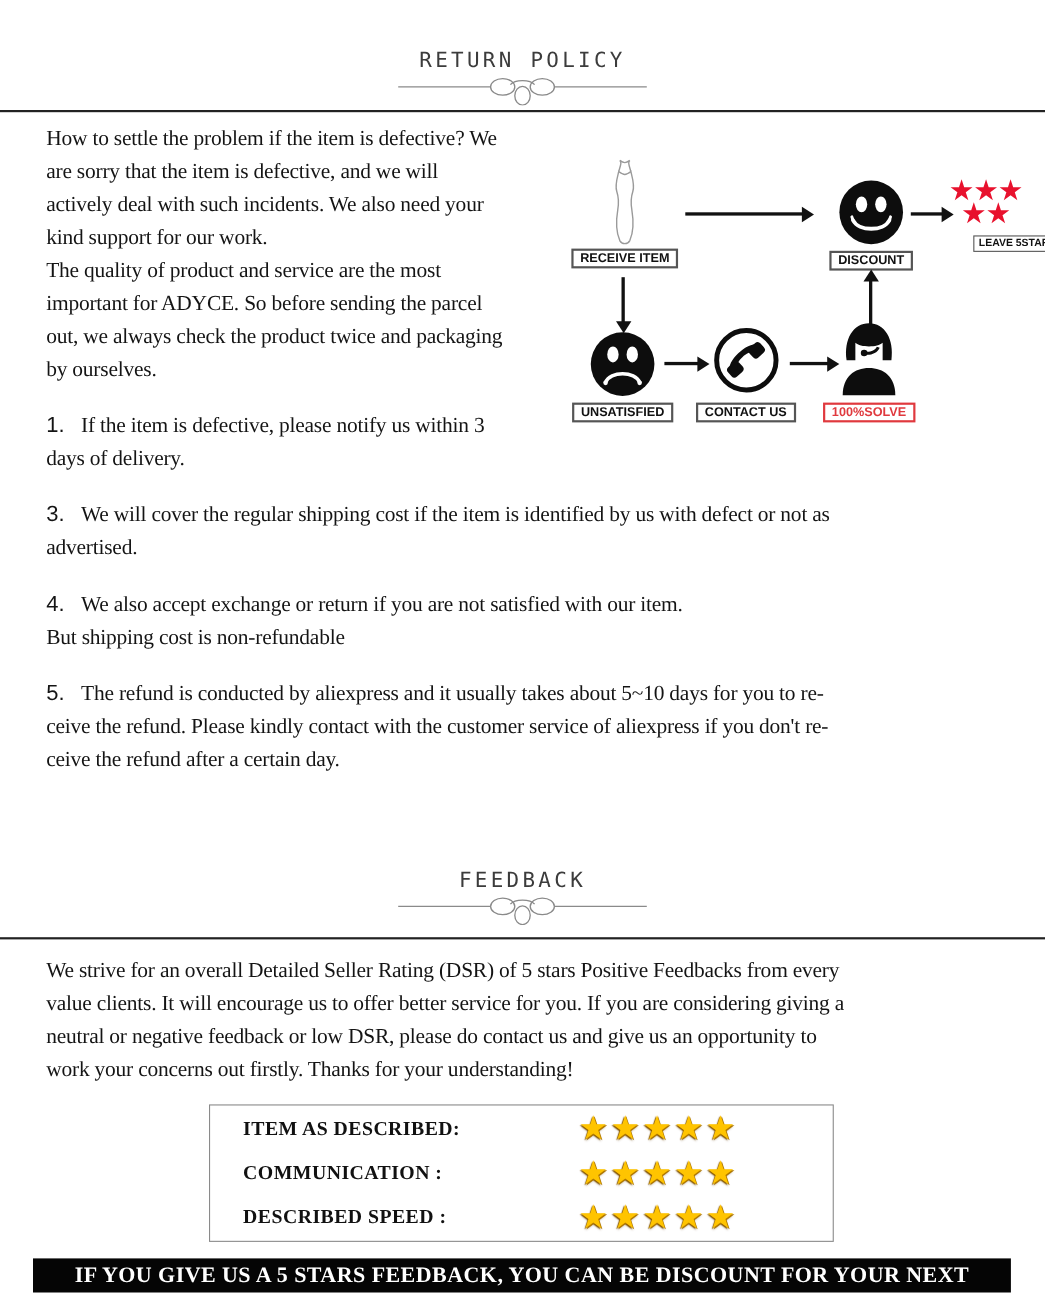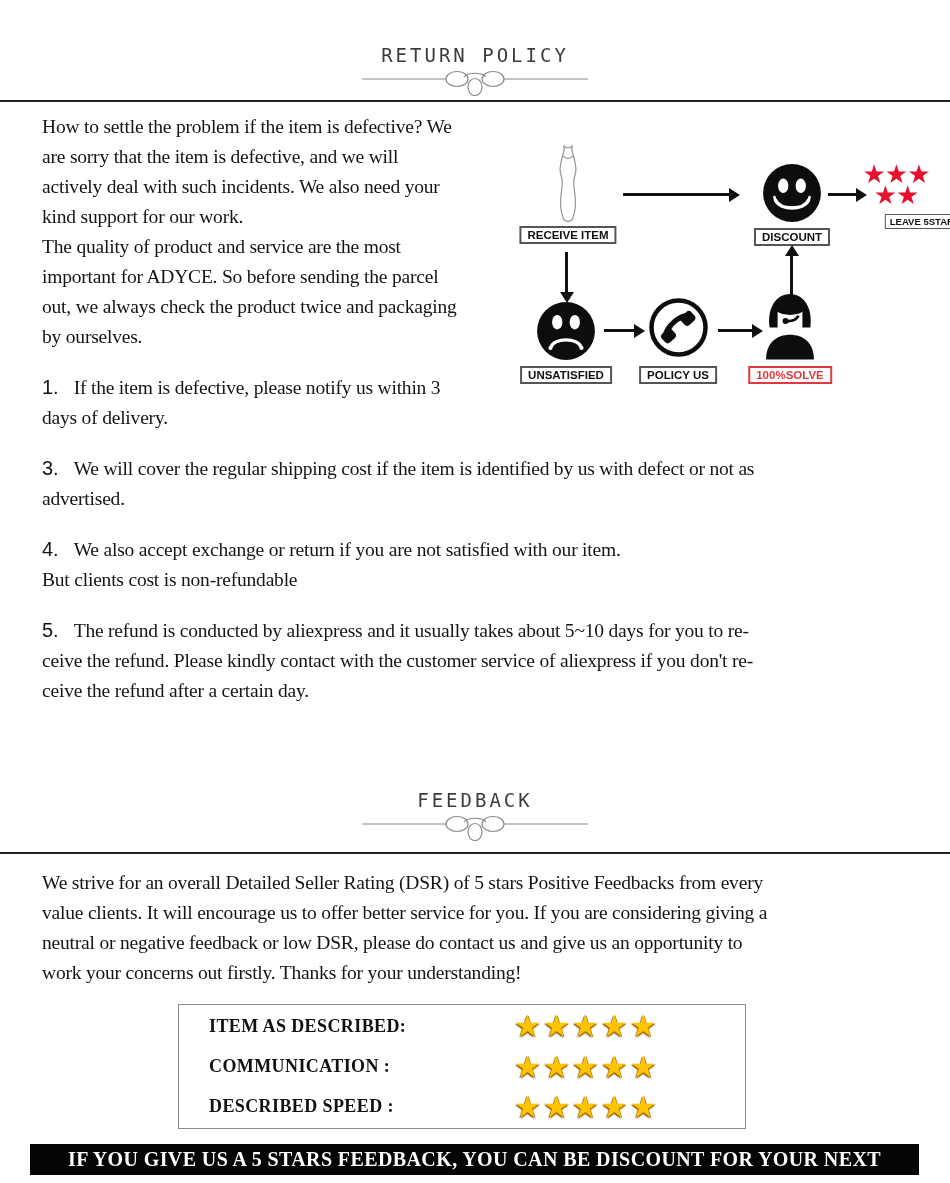--- a/index.html
+++ b/index.html
@@ -37,21 +37,21 @@
   .arr-d::after { content:""; position:absolute; bottom:-9px; left:-5.5px;
     border-top:11px solid #111; border-left:7px solid transparent; border-right:7px solid transparent; }
   .arr-u { width:3px; }
   .arr-u::after { content:""; position:absolute; top:-9px; left:-5.5px;
     border-bottom:11px solid #111; border-left:7px solid transparent; border-right:7px solid transparent; }
 
   .stars-red { position:absolute; text-align:center; color:#e8112d; font-family:"DejaVu Sans", sans-serif;
                font-size:26px; line-height:21px; letter-spacing:-1px; }
 
   
-  .ratings-box { position:absolute; left:178px; top:1004px; width:568px; height:125px;
+  .ratings-box { position:absolute; left:190px; top:1004px; width:568px; height:125px;
                  border:1px solid #8a8a8a; display:flex; flex-direction:column; justify-content:space-evenly; }
   .rrow { display:flex; align-items:center; height:38px; }
   .rlabel { margin-left:30px; width:305px; font-weight:bold; font-size:18px; letter-spacing:0.4px; color:#111; }
   .rstars { font-family:"DejaVu Sans", sans-serif; font-size:30px; letter-spacing:2px; color:#ffc400;
             text-shadow:1px 1px 0 #b07800, -1px 1px 1px #8a5a00, 0 2px 2px rgba(90,60,0,.45); line-height:30px; }
 
   .banner { position:absolute; left:30px; top:1144px; width:889px; height:31px; background:#050505;
             color:#fff; font-weight:bold; font-size:20px; line-height:31px; text-align:center;
             letter-spacing:0.4px; }
 </style>
@@ -84,21 +84,21 @@
     <div class="para">The quality of product and service are the most
 important for ADYCE. So before sending the parcel
 out, we always check the product twice and packaging
 by ourselves.</div>
 
     <div class="list-item"><span class="item-num">1.</span><span class="item-text">If the item is defective, please notify us within 3
 days of delivery.</span></div>
     <div class="list-item"><span class="item-num">3.</span><span class="item-text">We will cover the regular shipping cost if the item is identified by us with defect or not as
 advertised.</span></div>
     <div class="list-item"><span class="item-num">4.</span><span class="item-text">We also accept exchange or return if you are not satisfied with our item.
-But clients cost is non-refundable</span></div>
+But shipping cost is non-refundable</span></div>
     <div class="list-item"><span class="item-num">5.</span><span class="item-text">The refund is conducted by aliexpress and it usually takes about 5~10 days for you to re-
 ceive the refund. Please kindly contact with the customer service of aliexpress if you don't re-
 ceive the refund after a certain day.</span></div>
   </div>
 
   <div id="diagram">
 
     <svg class="abs" style="left:16px; top:4px;" width="48" height="82" viewBox="0 0 50 90">
       <g stroke="#9a9a9a" fill="none" stroke-width="1.4">
         <path d="M19,13 C21,6 22,4 20,2 C24,5 26,5 30,2 C28,4 29,6 31,13"></path>
@@ -139,21 +139,21 @@
     <div class="arr arr-r" style="left:76px; top:189px; width:32px;"></div>
 
     <svg class="abs" style="left:119px; top:156px;" width="63" height="63" viewBox="0 0 70 70">
       <circle cx="35" cy="35" r="30" fill="none" stroke="#0d0d0d" stroke-width="5"></circle>
       <g transform="rotate(-42 35 35)" fill="#0d0d0d">
         <rect x="13" y="28" width="15" height="13" rx="4"></rect>
         <rect x="42" y="28" width="15" height="13" rx="4"></rect>
         <path d="M15,34 C15,21 55,21 55,34 L47,36 C47,28 23,28 23,36 Z"></path>
       </g>
     </svg>
-    <div class="dlabel" style="left:150px; top:226px;">POLICY US</div>
+    <div class="dlabel" style="left:150px; top:226px;">CONTACT US</div>
 
     <div class="arr arr-r" style="left:190px; top:189px; width:36px;"></div>
 
     <svg class="abs" style="left:231px; top:148px;" width="62" height="72" viewBox="0 0 70 80">
       <g fill="#0d0d0d">
         <path d="M12,44 C9,22 19,6 35,6 C51,6 61,22 58,44 L49,44 L49,26 C44,31 26,31 21,26 L21,44 Z"></path>
         <path d="M8,80 C8,61 20,52 35,52 C50,52 62,61 62,80 Z"></path>
         <path d="M46,31 C43,37 37,39 30,38 L30,35 C36,36 41,34 43,30 Z"></path>
         <circle cx="30" cy="36.5" r="3.4"></circle>
       </g>

